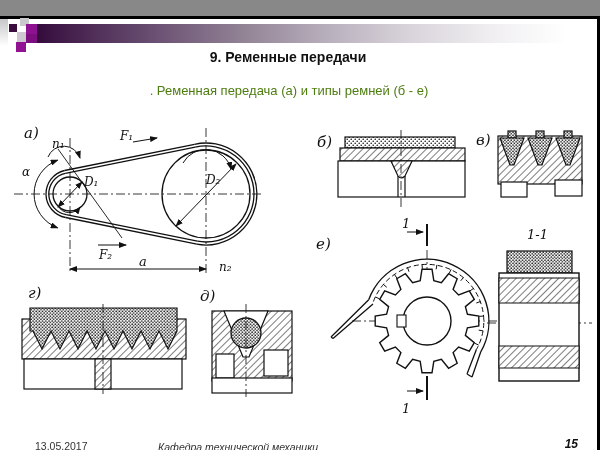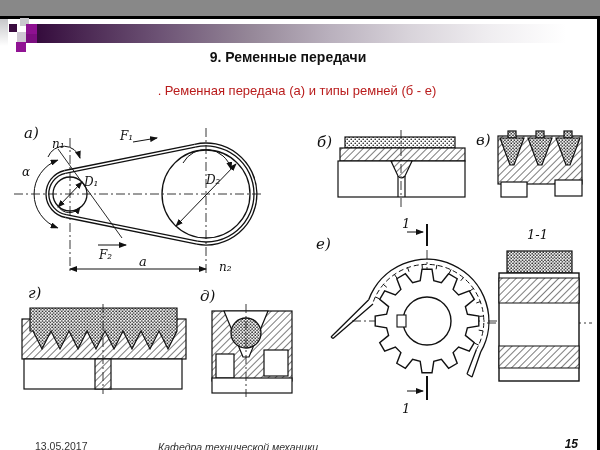--- a/index.html
+++ b/index.html
@@ -17,22 +17,22 @@
   .sq{position:absolute;}
   .sq1{left:9px;top:8px;width:8px;height:8px;background:#3b0d40;}
   .sq2{left:20px;top:2px;width:9px;height:8px;background:#c9c9cd;}
   .sq3{left:26px;top:8px;width:11px;height:10px;background:#8e1191;}
   .sq4{left:17px;top:16px;width:9px;height:10px;background:#cfc8d3;}
   .sq5{left:26px;top:18px;width:11px;height:9px;background:#7c0e80;}
   .sq6{left:16px;top:26px;width:10px;height:10px;background:#911394;}
   
   .title{position:absolute;left:0;top:33px;width:576px;text-align:center;
     font-size:14px;font-weight:bold;color:#111;}
-  .subtitle{position:absolute;left:8px;top:67px;width:578px;text-align:center;
-    font-size:13px;color:#b91c1c;}
+  .subtitle{position:absolute;left:0;top:67px;width:578px;text-align:center;
+    font-size:13px;color:#4d7c0f;}
   .f-date{position:absolute;left:35px;top:424px;font-size:10.5px;color:#333;}
   .f-dept{position:absolute;left:0;top:425px;width:476px;text-align:center;
     font-size:10.5px;color:#333;font-style:italic;}
   .f-page{position:absolute;right:22px;top:421px;font-size:12px;font-weight:bold;color:#111;font-style:italic;}
   
   #drawings{position:absolute;left:0;top:95px;}
   text{font-family:"DejaVu Serif",serif;font-style:italic;fill:#111;}
   .figlab{font-size:15px;}
   .sym{font-size:12px;}
   .dim{font-size:13px;}

